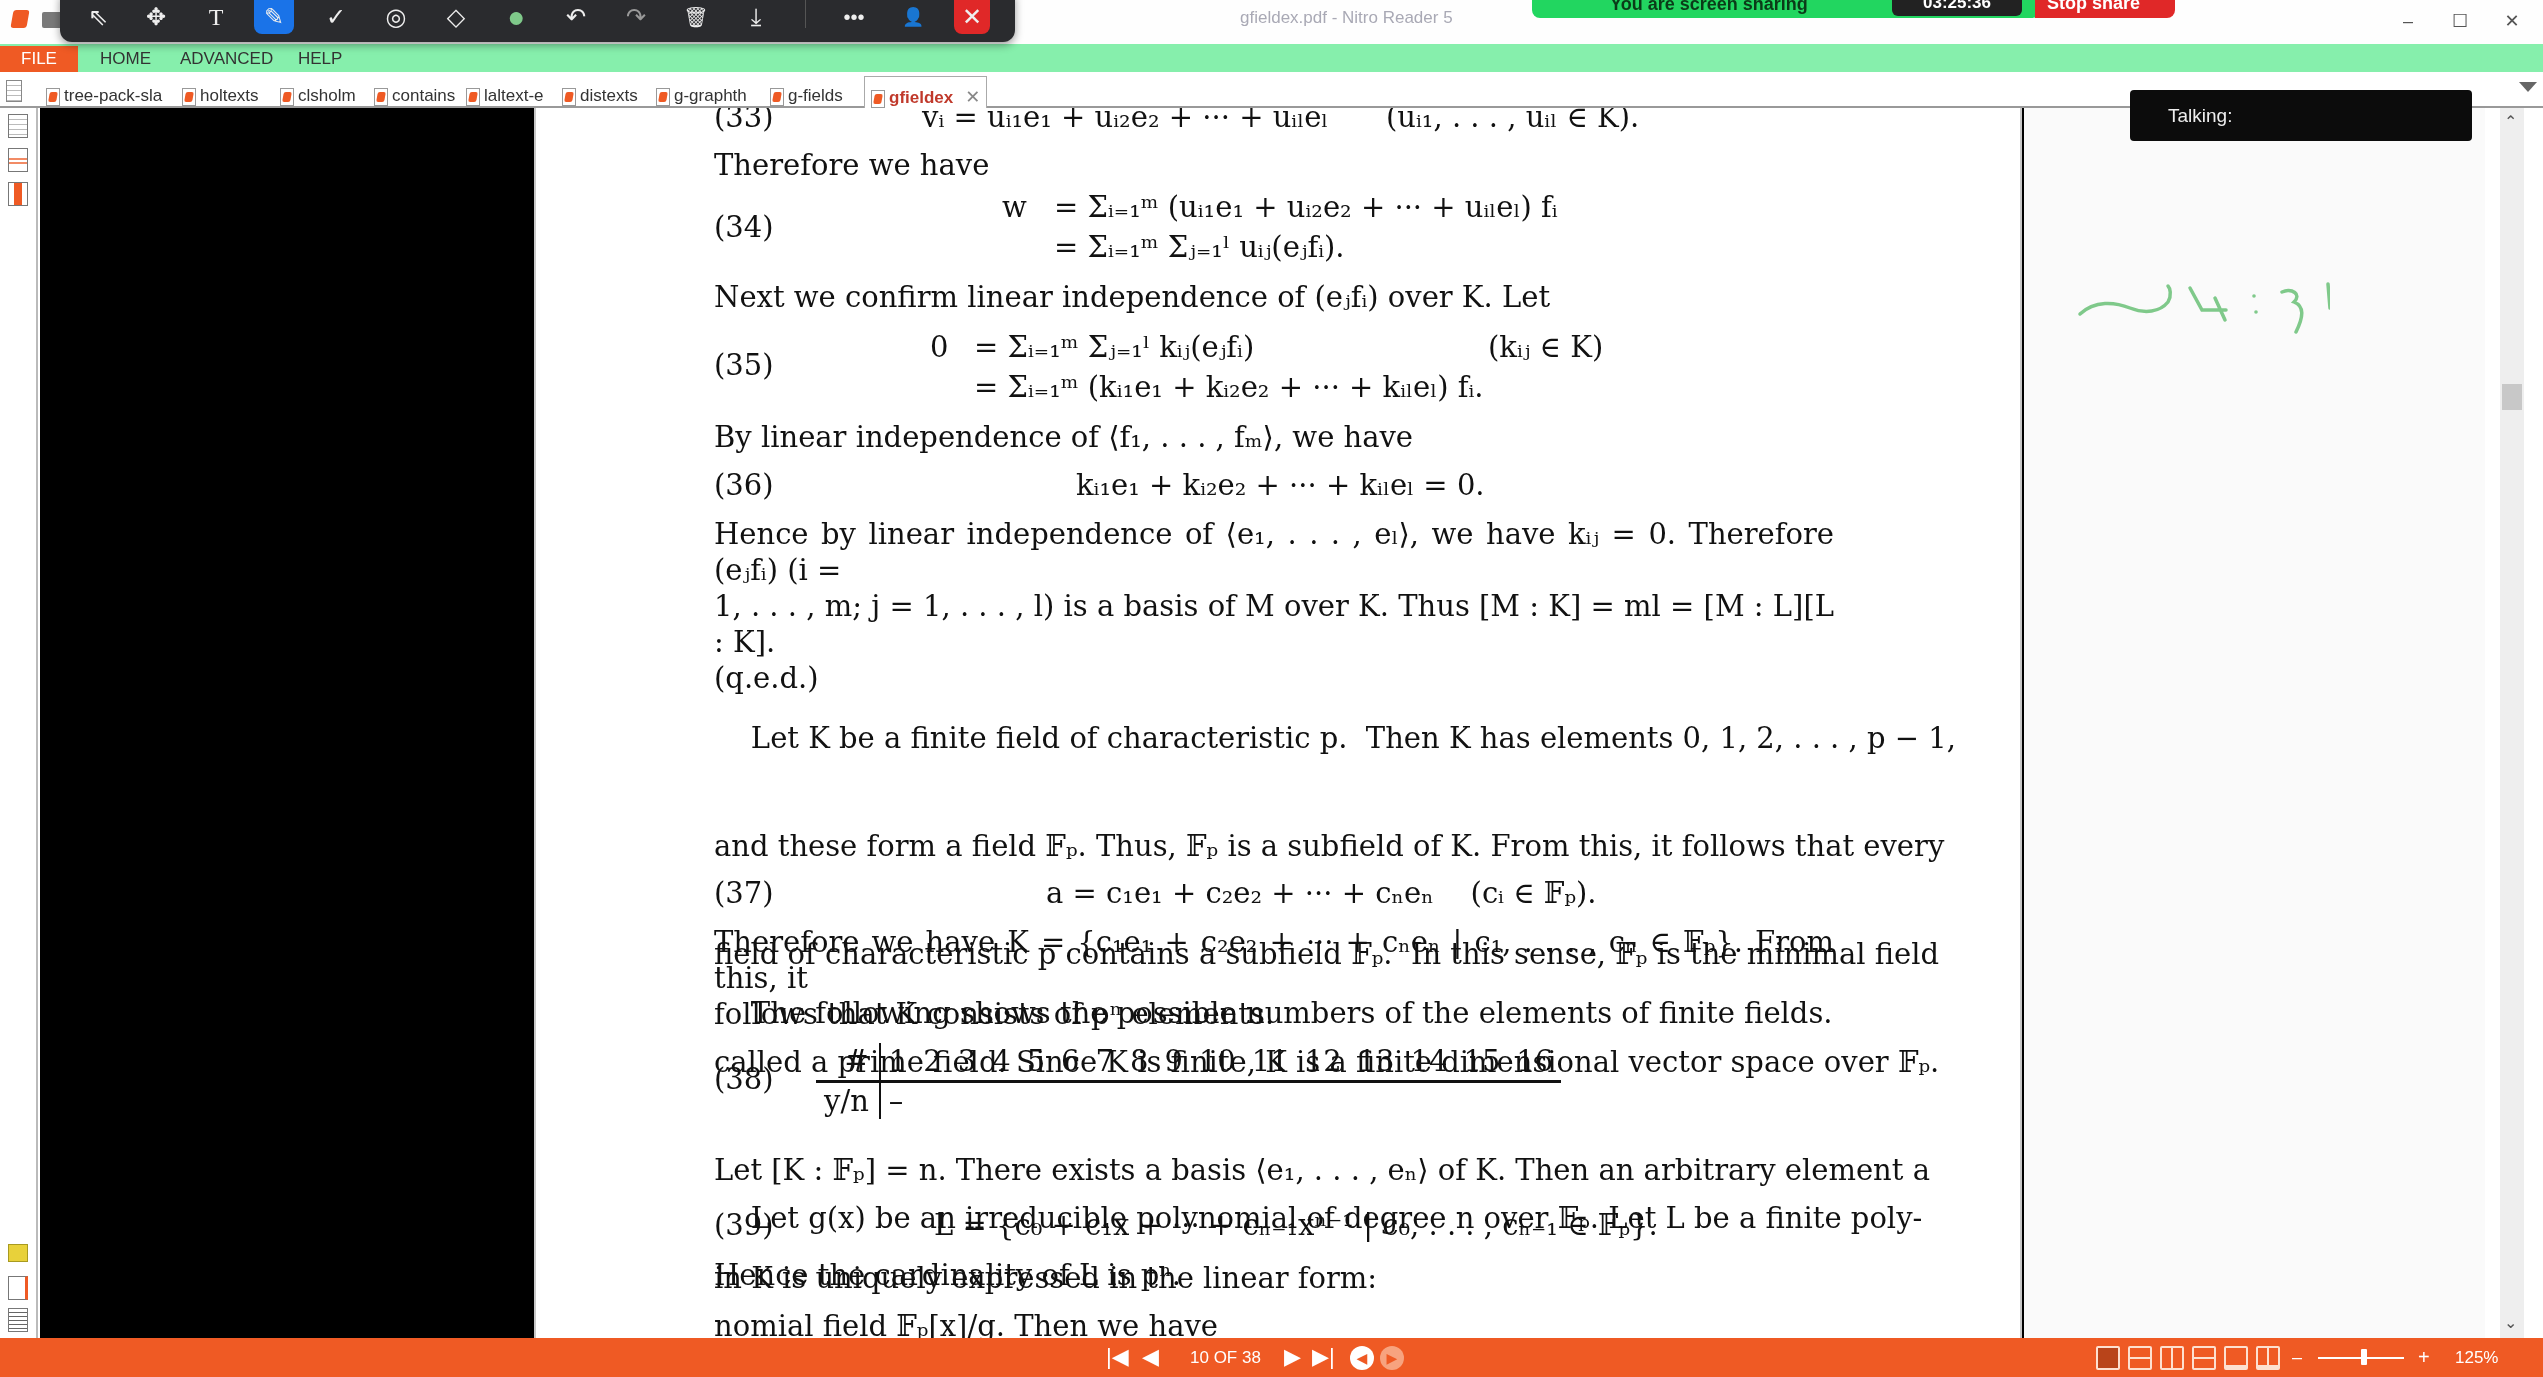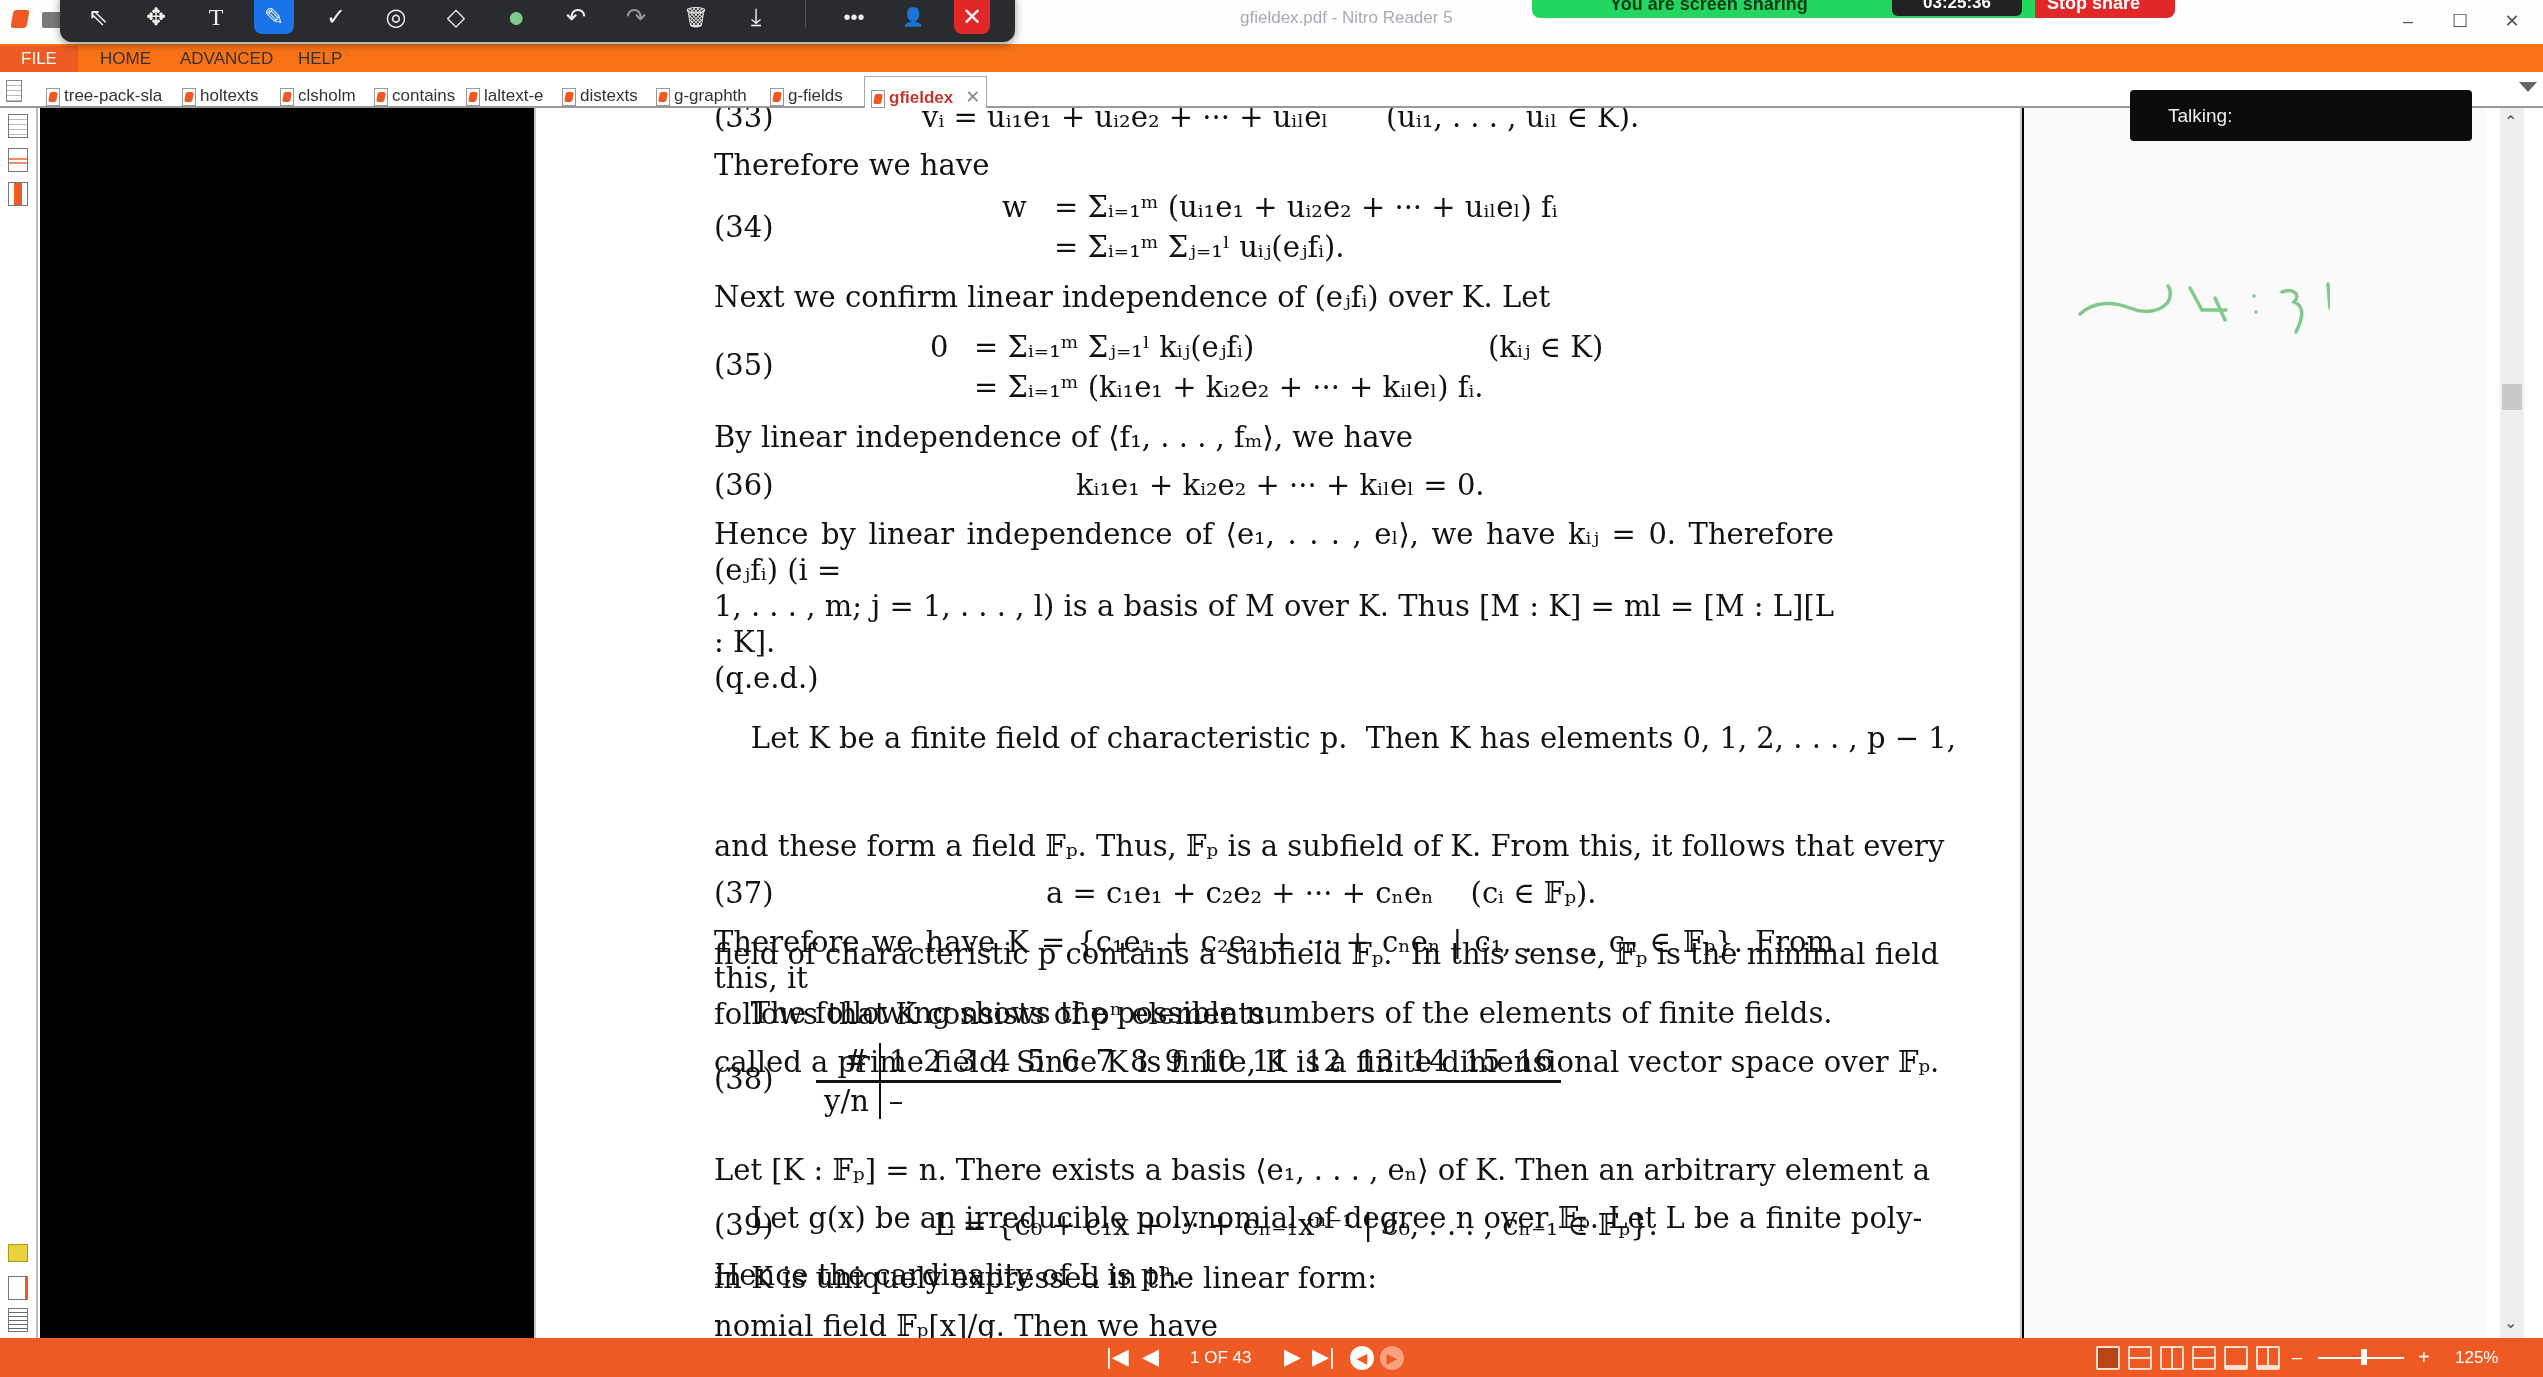--- a/index.html
+++ b/index.html
@@ -5,21 +5,21 @@
 *{box-sizing:border-box;margin:0;padding:0}
 html,body{width:2543px;height:1377px;overflow:hidden;background:#fff;font-family:"Liberation Sans",sans-serif}
 #app{position:relative;width:2543px;height:1377px}
 
 .titlebar{position:absolute;left:0;top:0;width:2543px;height:44px;background:#fefefe}
 .app-logo{position:absolute;left:12px;top:10px;width:16px;height:18px;background:#ef5a24;border-radius:3px;transform:skewX(-10deg)}
 .folder-icon{position:absolute;left:42px;top:12px;width:20px;height:16px;background:#7a7a7a;border-radius:2px}
 .window-title{position:absolute;left:1240px;top:8px;font-size:17px;color:#a9a9b5}
 .win-btn{position:absolute;top:6px;width:30px;height:30px;color:#555;font-size:18px;text-align:center;line-height:30px}
 
-.menubar{position:absolute;left:0;top:44px;width:2543px;height:28px;background:#f97316}
+.menubar{position:absolute;left:0;top:44px;width:2543px;height:28px;background:#86efac}
 .menu-item{position:absolute;top:2px;height:26px;font-size:17px;color:#333;line-height:26px}
 .menu-file{left:0;width:78px;background:#ef5a24;color:#fff;text-align:center}
 
 .tabbar{position:absolute;left:0;top:72px;width:2543px;height:36px;background:#fff;border-bottom:2px solid #999}
 .tabs-menu-icon{position:absolute;left:6px;top:8px;width:16px;height:22px;border:1.5px solid #888;background:repeating-linear-gradient(#fff 0 4px,#bbb 4px 5px)}
 .doc-tab{position:absolute;top:6px;height:28px;font-size:17px;color:#333;display:flex;align-items:flex-end;gap:4px}
 .doc-tab .pdf-icon{width:14px;height:18px;border:1px solid #999;position:relative;background:#fff}
 .doc-tab .pdf-icon:after{content:"";position:absolute;left:2px;top:3px;width:8px;height:10px;background:#ef5a24;border-radius:2px;transform:skewX(-10deg)}
 .doc-tab.active{background:#fff;border:1px solid #aaa;border-bottom:none;padding:0 6px;height:32px;top:4px;color:#c0392b;font-weight:bold}
 .tab-close{color:#888;font-weight:normal;margin-left:8px;font-size:18px}
@@ -240,21 +240,21 @@
 
   <div class="vscroll">
     <div class="scroll-up">⌃</div>
     <div class="scroll-thumb"></div>
     <div class="scroll-down">⌄</div>
   </div>
 
   <div class="statusbar">
     <div class="nav-btn" style="left:1106px">|◀</div>
     <div class="nav-btn" style="left:1142px">◀</div>
-    <div class="page-indicator">1 OF 43</div>
+    <div class="page-indicator">10 OF 38</div>
     <div class="nav-btn" style="left:1284px">▶</div>
     <div class="nav-btn" style="left:1312px">▶|</div>
     <div class="nav-btn" style="left:1350px;width:24px;height:24px;border-radius:50%;background:#fff;color:#ef5a24;font-size:14px;text-align:center;line-height:24px">◀</div>
     <div class="nav-btn" style="left:1380px;width:24px;height:24px;border-radius:50%;background:#f7a37f;color:#ef5a24;font-size:14px;text-align:center;line-height:24px">▶</div>
 
     <div class="view-btn" style="left:2096px;background:#b9441a"></div>
     <div class="view-btn" style="left:2128px;background:linear-gradient(#ef5a24 0 45%,#fde0d0 45% 55%,#ef5a24 55%)"></div>
     <div class="view-btn" style="left:2160px;background:linear-gradient(90deg,#ef5a24 0 45%,#fde0d0 45% 55%,#ef5a24 55%)"></div>
     <div class="view-btn" style="left:2192px;background:linear-gradient(#ef5a24 0 45%,#fde0d0 45% 55%,#ef5a24 55%)"></div>
     <div class="view-btn" style="left:2224px;border-bottom-width:5px"></div>

